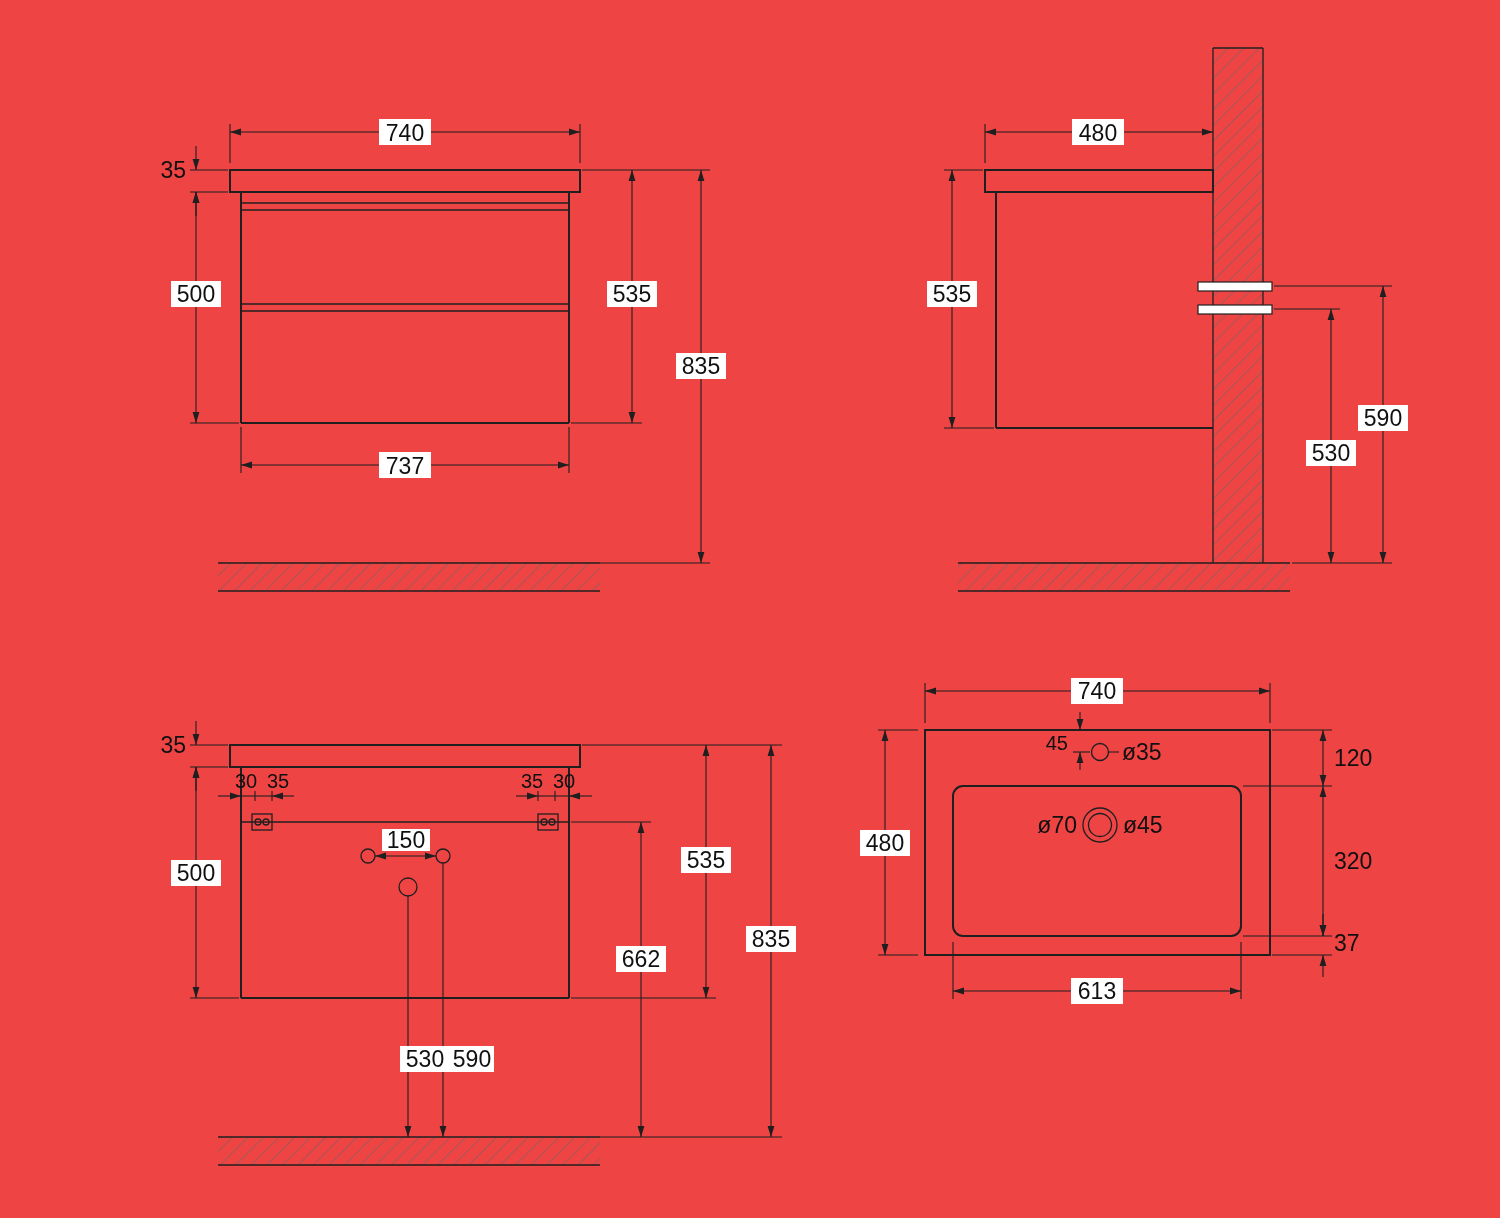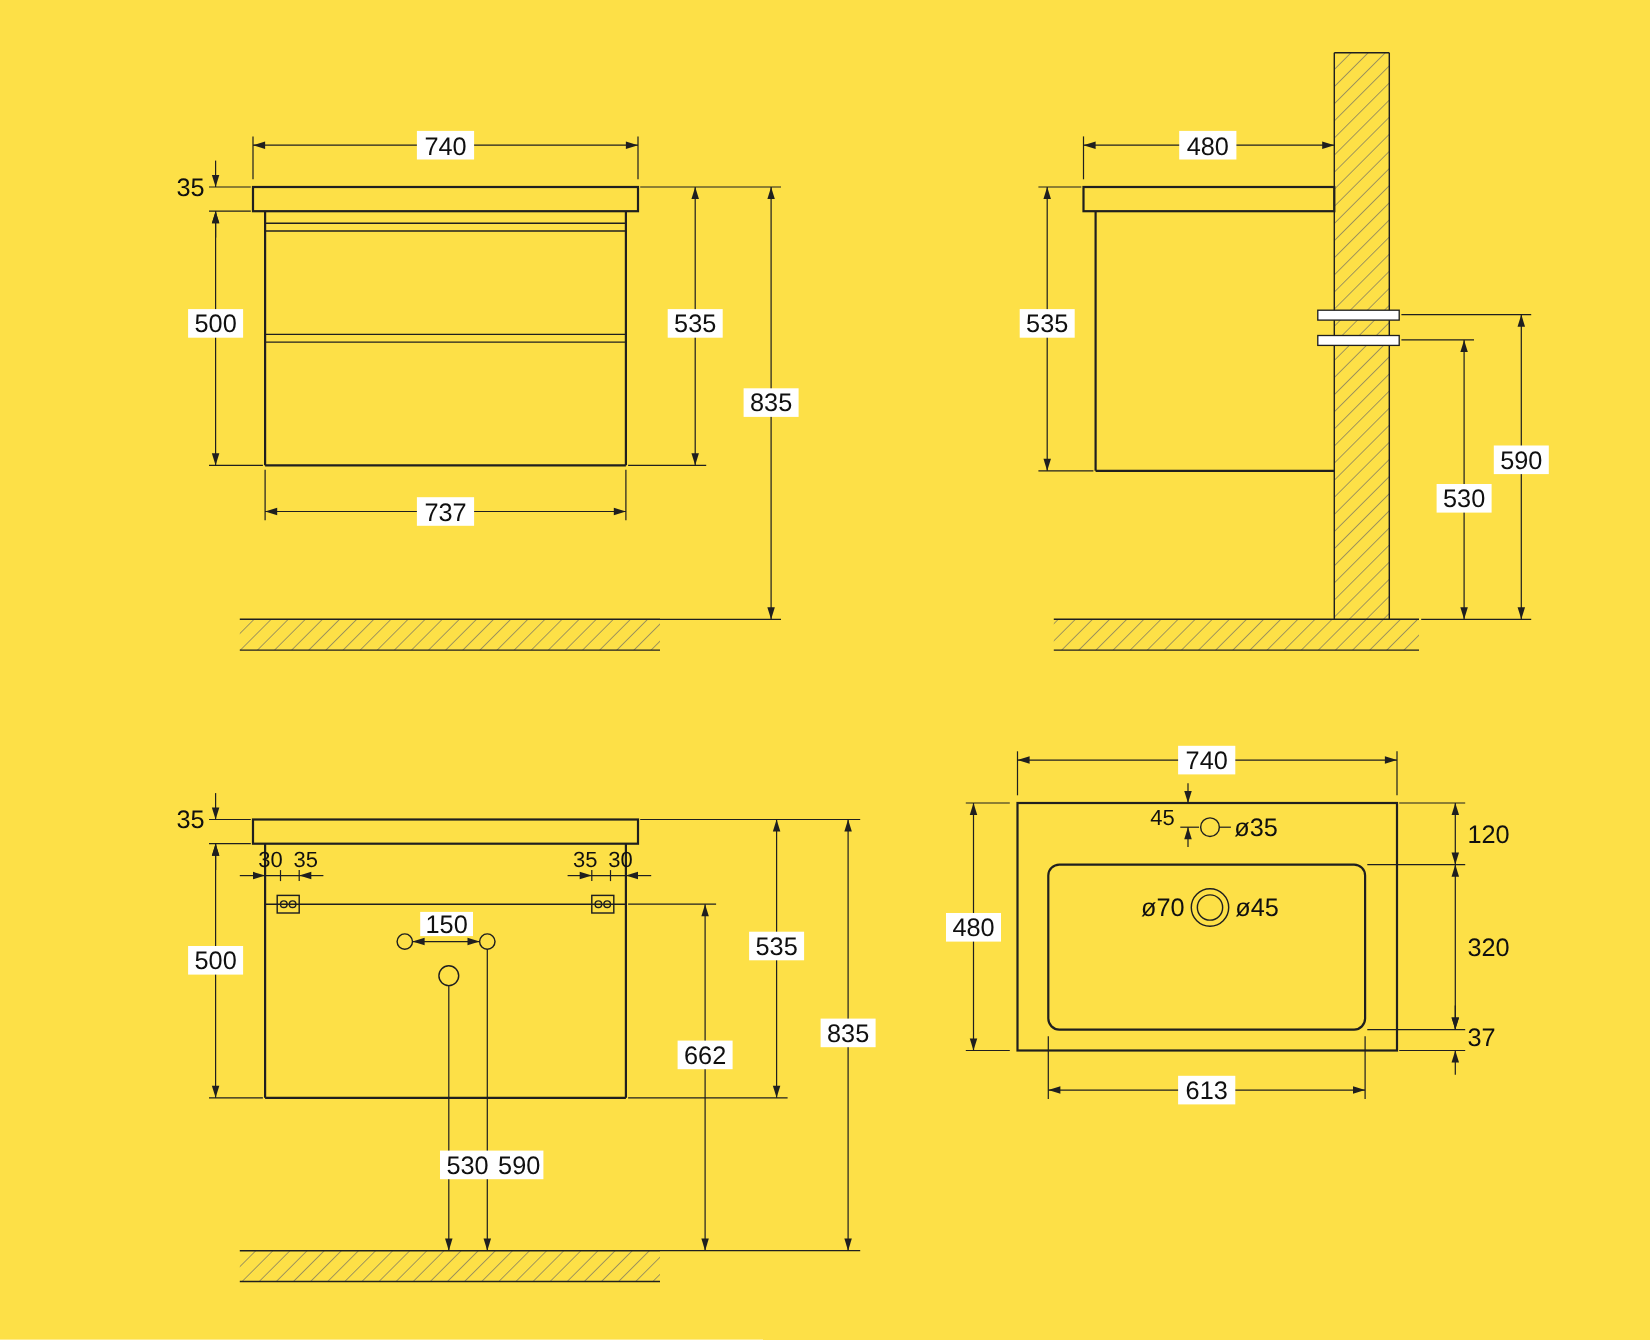--- a/index.html
+++ b/index.html
@@ -1,16 +1,16 @@
 <!DOCTYPE html>
 <html><head>
 <meta charset="utf-8">
 <style>
   html,body{margin:0;padding:0;background:#fff;}
-  .frame{width:1500px;height:1218px;background:#fde047;overflow:hidden;}
+  .frame{width:1500px;height:1218px;background:#ef4444;overflow:hidden;}
   svg{display:block;}
   .obj{stroke:#1f1f1f;stroke-width:2;fill:none;}
   .thin{stroke:#1f1f1f;stroke-width:1.3;fill:none;}
   .dim{stroke:#1f1f1f;stroke-width:1.1;fill:none;}
   .white{fill:#ffffff;stroke:#1f1f1f;stroke-width:1.2;}
   .dim-bg{fill:#ffffff;stroke:none;}
   text{font-family:"Liberation Sans",sans-serif;fill:#101010;}
   .t{font-size:23px;}
   .ts{font-size:20px;}
   .mid{text-anchor:middle;}

